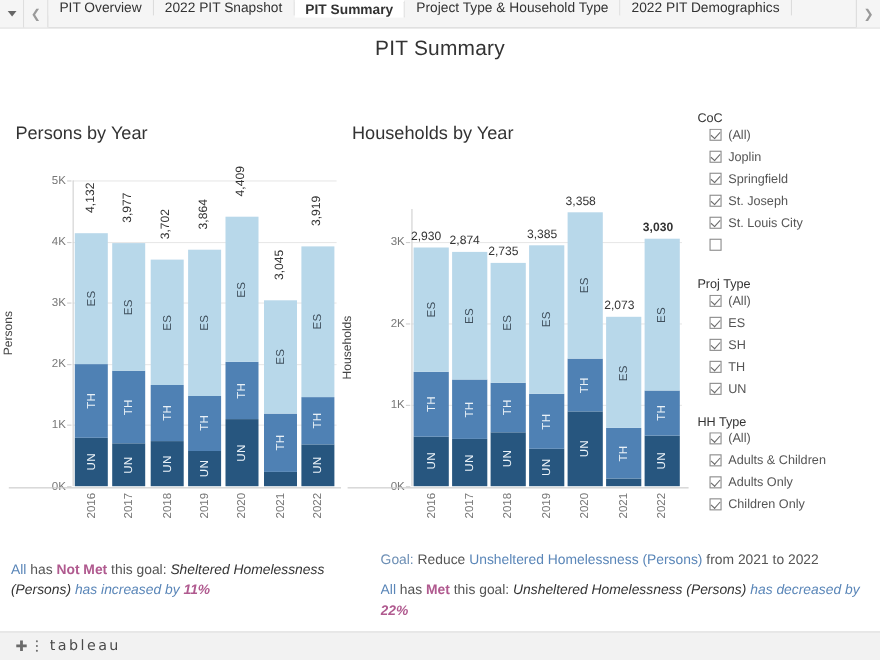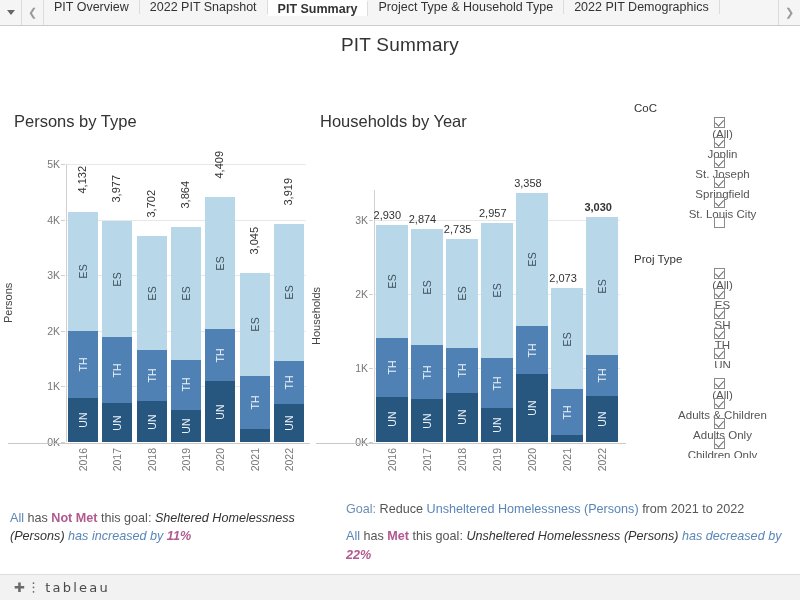--- a/index.html
+++ b/index.html
@@ -189,24 +189,23 @@
   }
   .filter-group { margin-bottom: 2px; }
   .filter-title {
     font-size: 11.5px;
     color: #333333;
     margin-bottom: 3px;
   }
   .filter-box { overflow: hidden; }
   .f-item {
     display: flex;
-    align-items: center;
+    align-items: flex-start;
     height: 20px;
     padding-left: 11px;
-    flex-direction: column;
   }
   .cb {
     width: 11px; height: 11px;
     border: 1px solid #8a8a8a;
     background: #ffffff;
     margin-right: 6px;
     position: relative;
     flex: 0 0 auto;
   }
   .cb.checked::after {
@@ -275,21 +274,21 @@
   <div class="tab-ctl right">
     <span class="chev">❯</span>
   </div>
 </div>
 
 <div class="dash">
 
   <div class="dash-title">PIT Summary</div>
 
   <div style="position:absolute; top:78px; left:0; width:310px;">
-    <div class="pane-title">Persons by Type</div>
+    <div class="pane-title">Persons by Year</div>
   </div>
   <div style="position:absolute; top:78px; left:310px; width:320px;">
     <div class="pane-title right-pane">Households by Year</div>
   </div>
 
   <div class="chart-wrap" id="chart-0" style="position:absolute; left:8px; top:118px; width:302px; height:340px;">
       <div class="ytick" style="left: 18px; top: 298px;">0K</div>
       <div class="gridline" style="left: 58px; top: 242.4px; width: 240px;"></div>
       <div class="ytick" style="left: 18px; top: 242.4px;">1K</div>
       <div class="gridline" style="left: 58px; top: 186.8px; width: 240px;"></div>
@@ -448,21 +447,21 @@
         <div class="seg un" style="top: 217.906px; height: 34.0941px; background: rgb(39, 86, 127);">
           <span>UN</span>
         </div>
         <div class="seg th" style="top: 167.876px; height: 50.0294px; background: rgb(79, 129, 180);">
           <span>TH</span>
         </div>
         <div class="seg es" style="top: 32.8341px; height: 135.042px; background: rgb(184, 216, 234);">
           <span>ES</span>
         </div>
       </div>
-      <div class="bar-total" style="left: 163px; top: 62.8341px;">2,957</div>
+      <div class="bar-total" style="left: 163px; top: 62.8341px;">3,385</div>
       <div class="xtick" style="left: 175px; top: 304px;">2019</div>
       <div class="bar" style="left: 200.143px; width: 32px; top: 46px; height: 252px;">
         <div class="seg un" style="top: 183.812px; height: 68.1882px; background: rgb(39, 86, 127);">
           <span>UN</span>
         </div>
         <div class="seg th" style="top: 136.376px; height: 47.4353px; background: rgb(79, 129, 180);">
           <span>TH</span>
         </div>
         <div class="seg es" style="top: 3.11294px; height: 133.264px; background: rgb(184, 216, 234);">
           <span>ES</span>
@@ -511,25 +510,25 @@
           <div class="f-item">
             <span class="cb checked"></span>
             <span class="f-label">(All)</span>
           </div>
           <div class="f-item">
             <span class="cb checked"></span>
             <span class="f-label">Joplin</span>
           </div>
           <div class="f-item">
             <span class="cb checked"></span>
+            <span class="f-label">Springfield</span>
+          </div>
+          <div class="f-item">
+            <span class="cb checked"></span>
             <span class="f-label">St. Joseph</span>
-          </div>
-          <div class="f-item">
-            <span class="cb checked"></span>
-            <span class="f-label">Springfield</span>
           </div>
           <div class="f-item">
             <span class="cb checked"></span>
             <span class="f-label">St. Louis City</span>
           </div>
           <div class="f-item">
             <span class="cb"></span>
           </div>
         </div>
       </div>
@@ -554,20 +553,21 @@
             <span class="f-label">TH</span>
           </div>
           <div class="f-item">
             <span class="cb checked"></span>
             <span class="f-label">UN</span>
           </div>
         </div>
       </div>
       <div style="height: 8px;"></div>
       <div class="filter-group">
+        <div class="filter-title">HH Type</div>
         <div class="filter-box">
           <div class="f-item">
             <span class="cb checked"></span>
             <span class="f-label">(All)</span>
           </div>
           <div class="f-item">
             <span class="cb checked"></span>
             <span class="f-label">Adults &amp; Children</span>
           </div>
           <div class="f-item">

